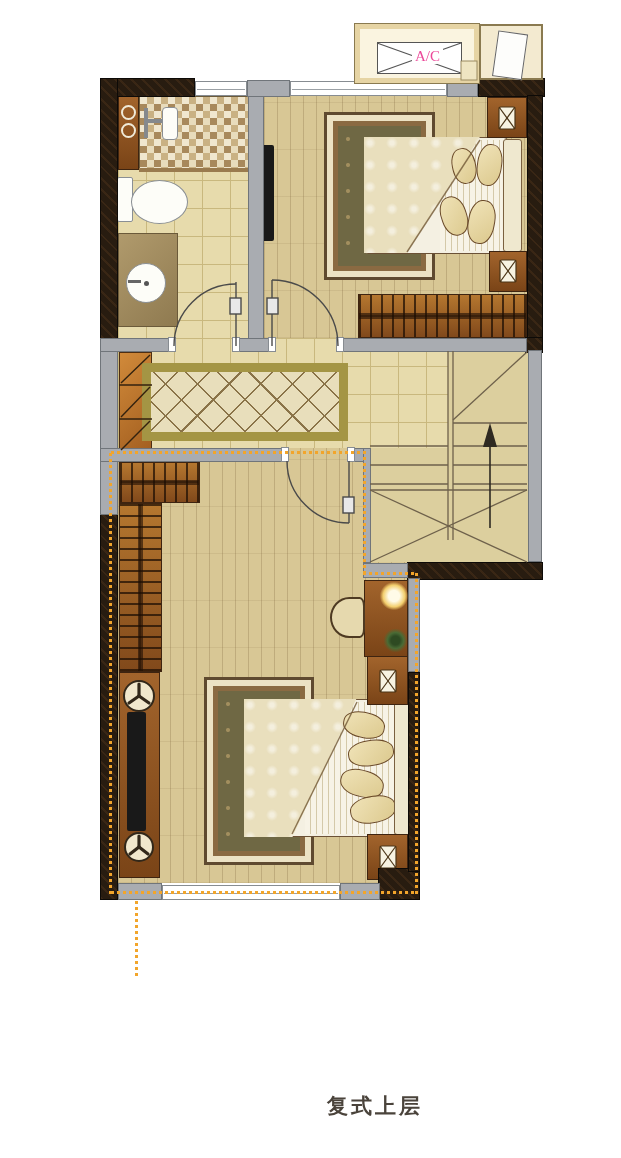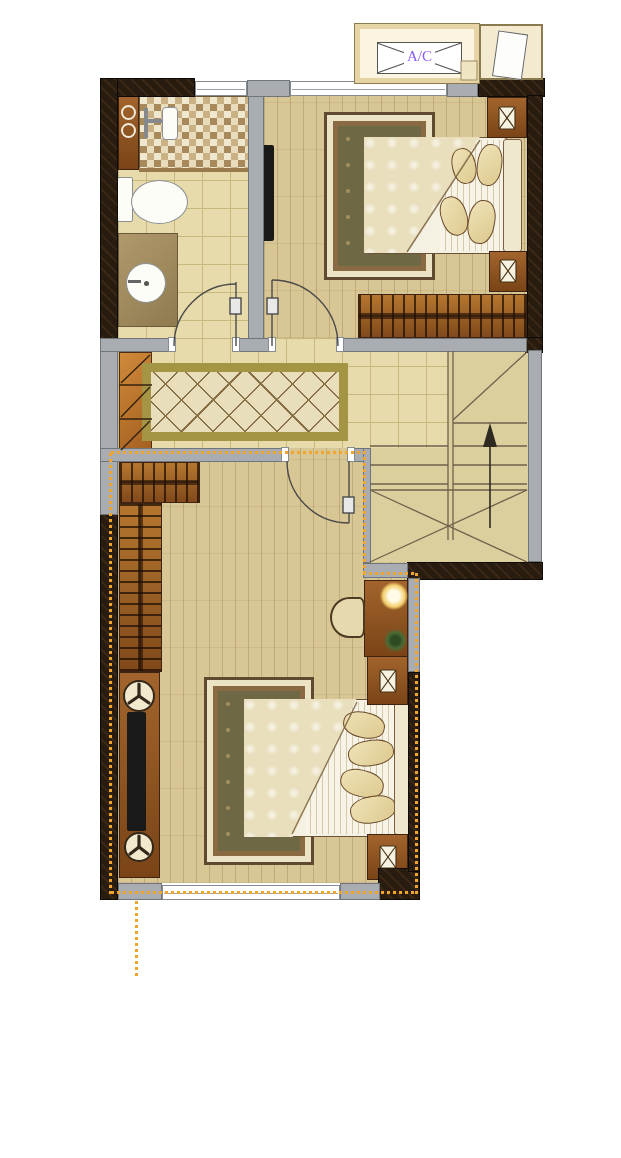--- a/index.html
+++ b/index.html
@@ -49,21 +49,21 @@
   .headboard{background:#efe8cf;border:1.5px solid #7a6040;border-radius:3px;box-sizing:border-box;}
   .tv{background:#191919;border-radius:2px;}
   .mosaic{background-image:conic-gradient(#c9b183 90deg,#e8dcbc 90deg 180deg,#a8895c 180deg 270deg,#f0e7cf 270deg);
       background-size:14px 14px;border:1px solid #6b5a3a;box-sizing:border-box;}
   .white-fix{background:#fdfdf8;border:1.5px solid #8a8f94;box-sizing:border-box;}
   .dh{height:3px;background:repeating-linear-gradient(90deg,#f2a52b 0 3px,rgba(0,0,0,0) 3px 6px);}
   .dv{width:3px;background:repeating-linear-gradient(0deg,#f2a52b 0 3px,rgba(0,0,0,0) 3px 6px);}
   .label-box{box-sizing:border-box;border:2px dashed #f2a52b;background:#fff;color:#4a4038;
       font-size:15px;font-weight:bold;text-align:center;line-height:27px;letter-spacing:1px;}
   .caption{color:#4a433b;font-size:21px;font-weight:bold;letter-spacing:3px;text-align:center;}
-  .ac-text{font-family:"Liberation Serif",serif;font-size:15px;color:#8b5cf6;text-align:center;}
+  .ac-text{font-family:"Liberation Serif",serif;font-size:15px;color:#ec4899;text-align:center;padding-left:8px;}
   .ac-text span{background:#fff;padding:0 3px;}
   svg.overlay{position:absolute;left:0;top:0;pointer-events:none;}
 </style>
 </head>
 <body>
 
 <div id="plan">
 
   <div class="abs tile" style="left:118px;top:96px;width:130px;height:242px;"></div>
   <div class="abs wood" style="left:264px;top:96px;width:263px;height:242px;"></div>
@@ -264,13 +264,14 @@
   </div>
 
   <div class="abs dh" style="left:111px;top:451px;width:253px;"></div>
   <div class="abs dv" style="left:363px;top:451px;height:123px;"></div>
   <div class="abs dh" style="left:363px;top:572px;width:54px;"></div>
   <div class="abs dv" style="left:415px;top:572px;height:322px;"></div>
   <div class="abs dh" style="left:111px;top:891px;width:306px;"></div>
   <div class="abs dv" style="left:109px;top:451px;height:443px;"></div>
   <div class="abs dv" style="left:135px;top:900px;height:76px;"></div>
 
+  <div class="abs caption" style="left:284px;top:1092px;width:182px;">复式上层</div>
 </div>
 
 </body></html>

